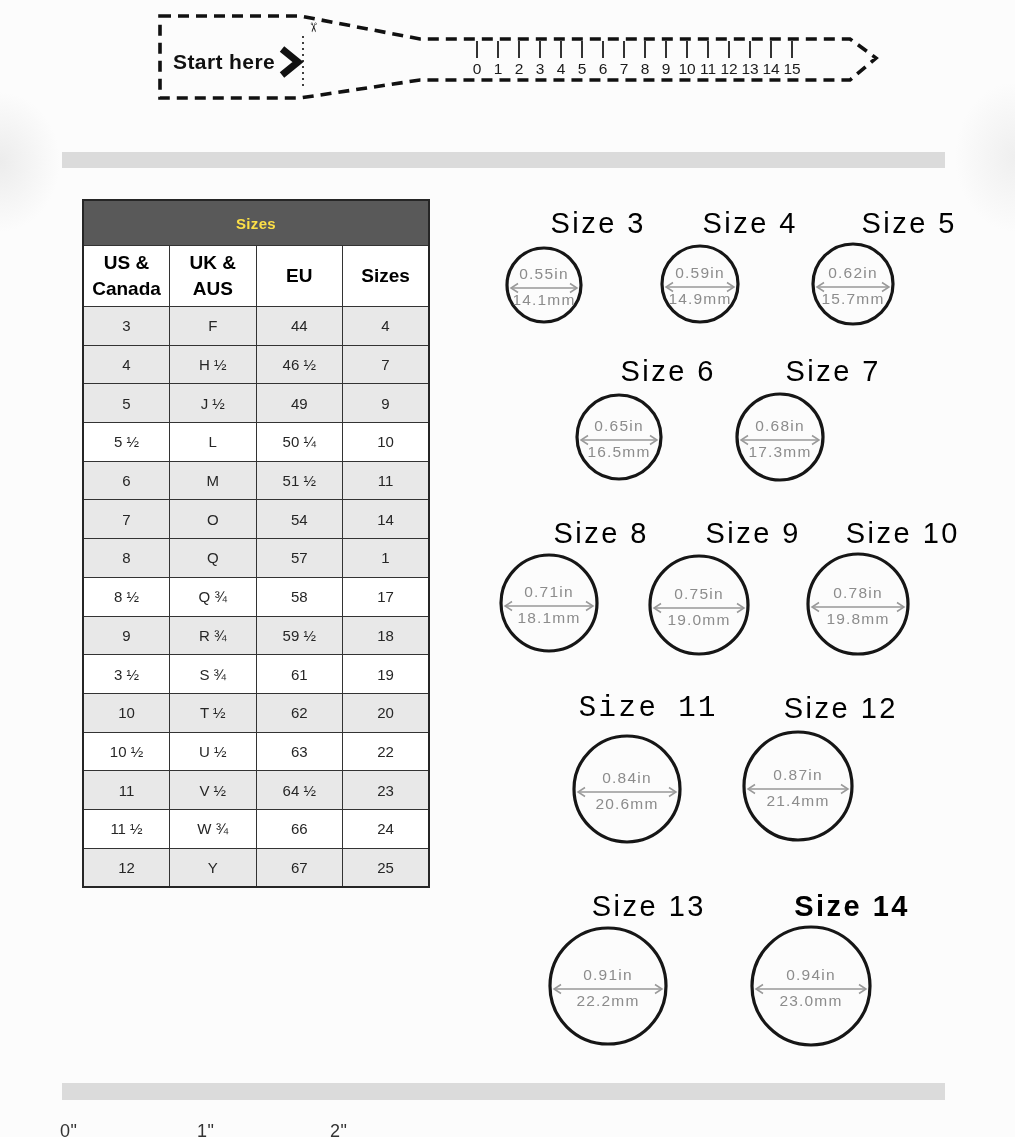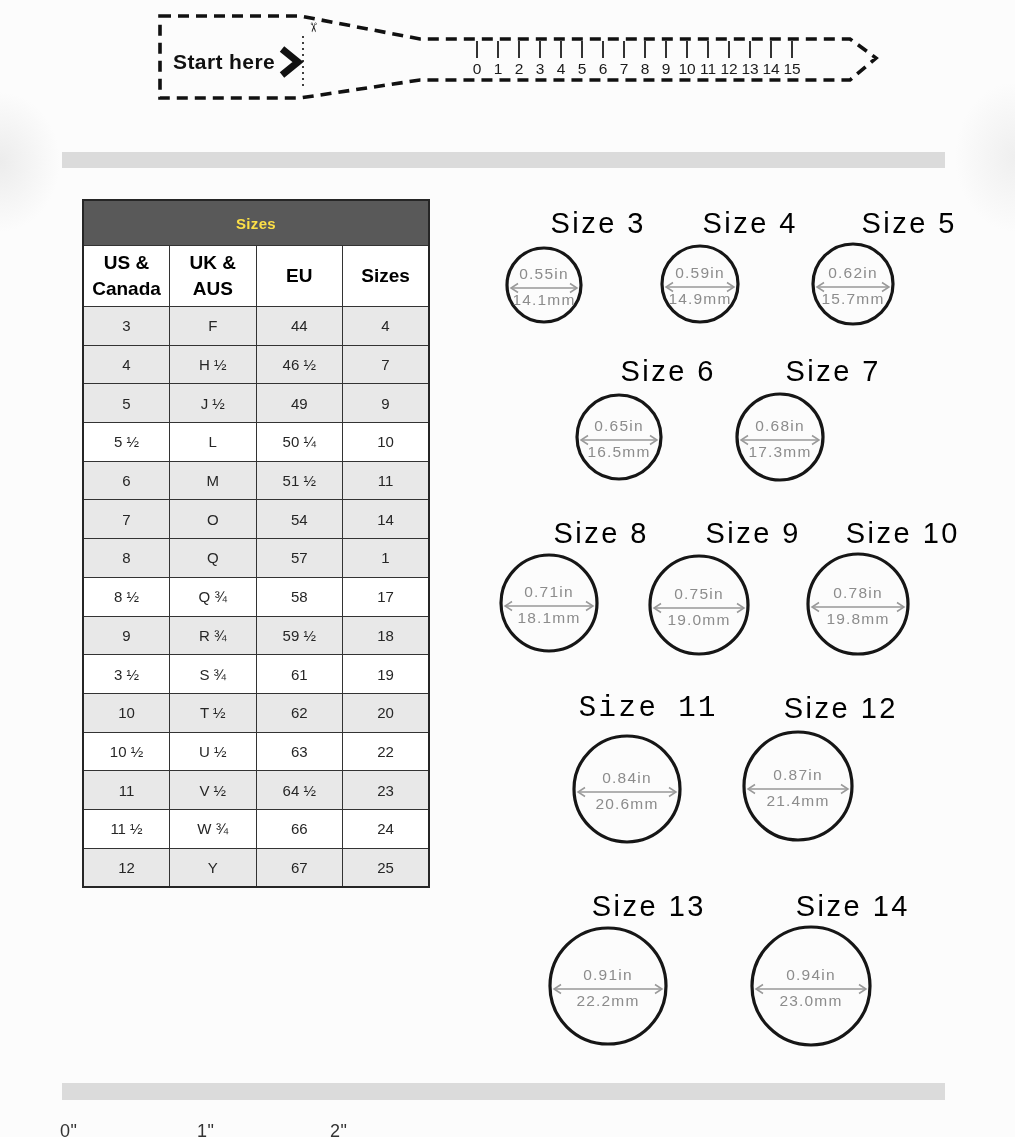--- a/index.html
+++ b/index.html
@@ -322,21 +322,21 @@
       <svg class="ring-svg" width="128" height="128" viewBox="0 0 128 128" style="left: 544px; top: 922px;">
         <circle cx="64" cy="64" r="58" fill="none" stroke="#161616" stroke-width="3.2"></circle>
         <g stroke="#999" stroke-width="1.5" fill="none">
           <line x1="10" y1="67" x2="118" y2="67"></line>
           <polyline points="17,62.5 10,67 17,71.5"></polyline>
           <polyline points="111,62.5 118,67 111,71.5"></polyline>
         </g>
         <text x="64" y="58" text-anchor="middle" class="ring-in">0.91in</text>
         <text x="64" y="84" text-anchor="middle" class="ring-mm">22.2mm</text>
       </svg>
-      <div class="ring-title" style="left: 710px; top: 890px;">Size 14</div>
+      <div class="ring-title" style="left: 710px; top: 890px; font-weight: bold;">Size 14</div>
       <svg class="ring-svg" width="130" height="130" viewBox="0 0 130 130" style="left: 746px; top: 921px;">
         <circle cx="65" cy="65" r="59" fill="none" stroke="#161616" stroke-width="3.2"></circle>
         <g stroke="#999" stroke-width="1.5" fill="none">
           <line x1="10" y1="68" x2="120" y2="68"></line>
           <polyline points="17,63.5 10,68 17,72.5"></polyline>
           <polyline points="113,63.5 120,68 113,72.5"></polyline>
         </g>
         <text x="65" y="59" text-anchor="middle" class="ring-in">0.94in</text>
         <text x="65" y="85" text-anchor="middle" class="ring-mm">23.0mm</text>
       </svg>

